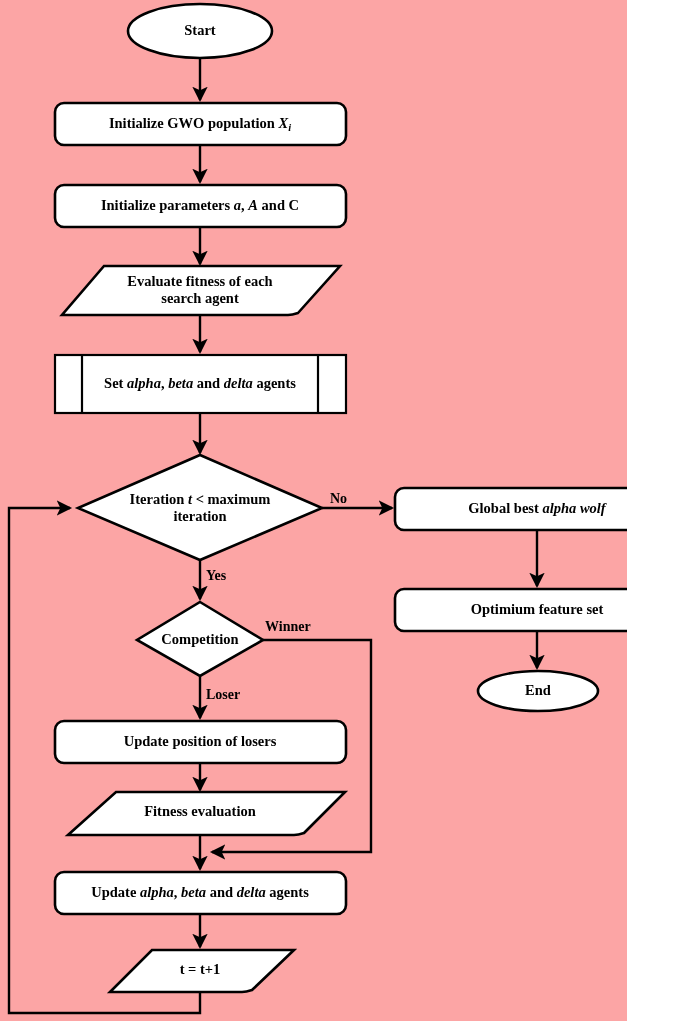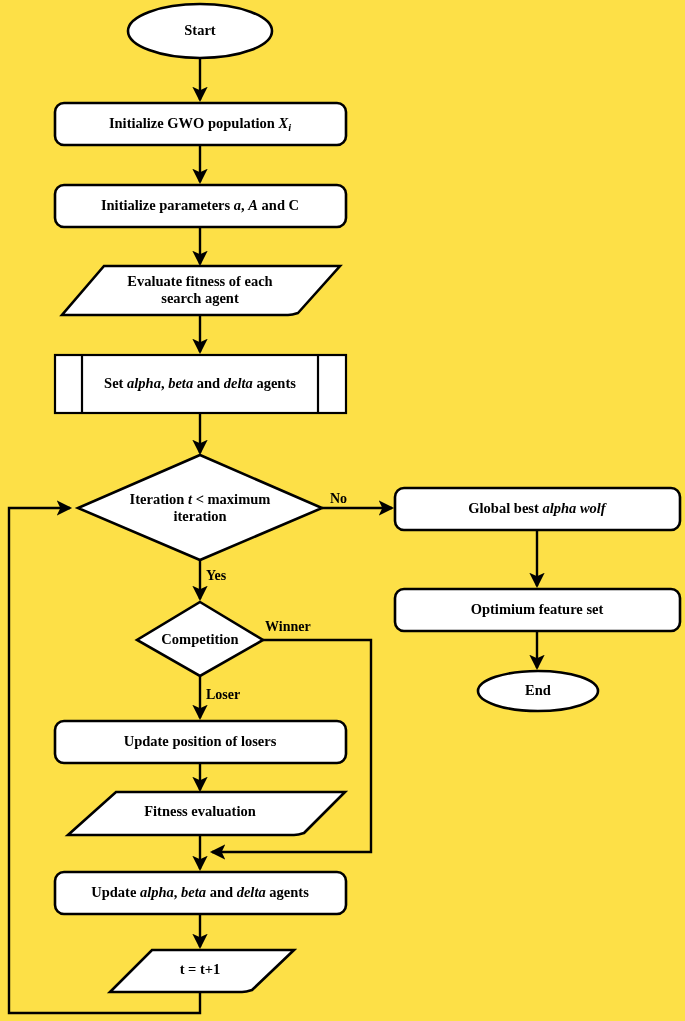--- a/index.html
+++ b/index.html
@@ -2,23 +2,23 @@
 <html><head>
 <meta charset="utf-8">
 <style>
   html, body {
     margin: 0;
     padding: 0;
     background: #ffffff;
   }
   #canvas {
     position: relative;
-    width: 685px;
+    width: 627px;
     height: 1021px;
-    background: #fde047;
+    background: #fca5a5;
     font-family: "Liberation Serif", "DejaVu Serif", serif;
     overflow: hidden;
   }
   #flow-svg {
     position: absolute;
     left: 0;
     top: 0;
     width: 685px;
     height: 1021px;
   }

